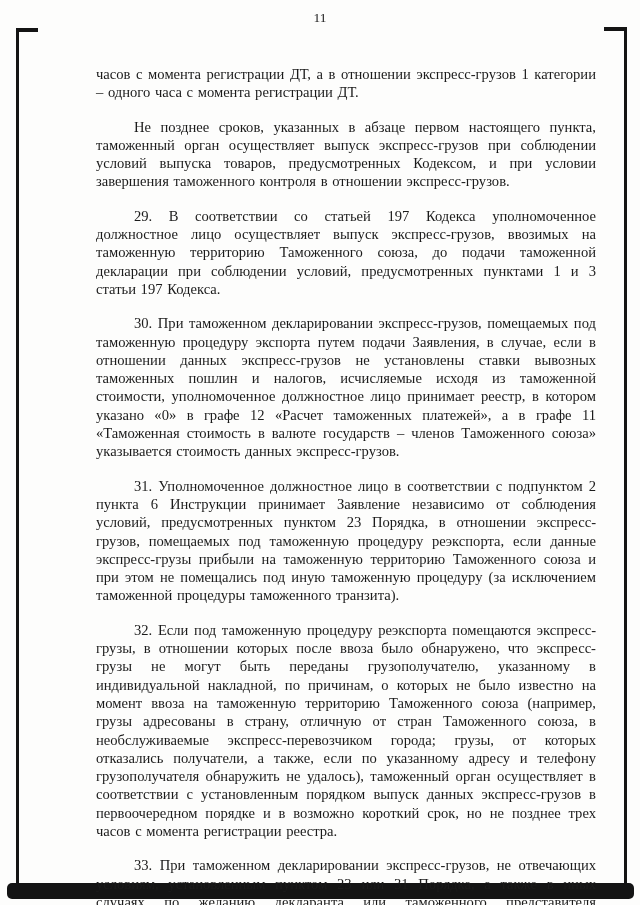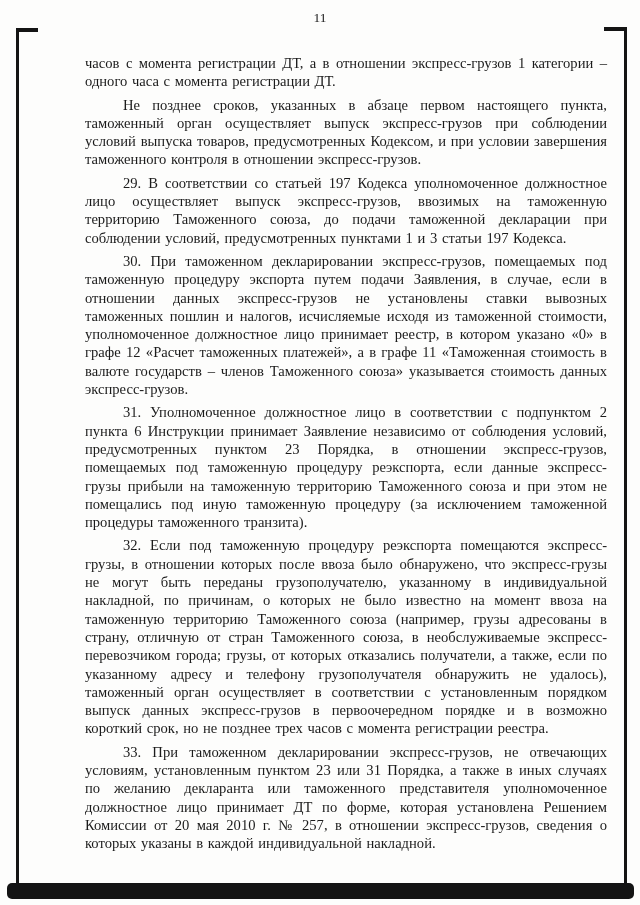--- a/index.html
+++ b/index.html
@@ -40,21 +40,21 @@
     left: 80px;
     top: 49px;
     width: 532px;
     text-align: justify;
     font-size: 14.6px;
     line-height: 18.3px;
     color: #1b1b1b;
     word-spacing: 1px;
   }
   .para {
-    margin: 5px;
+    margin: 16px;
     text-indent: 38px;
   }
   .para.no-indent {
     text-indent: 0;
   }
 </style>
 </head>
 <body>
 
 <div class="page">

